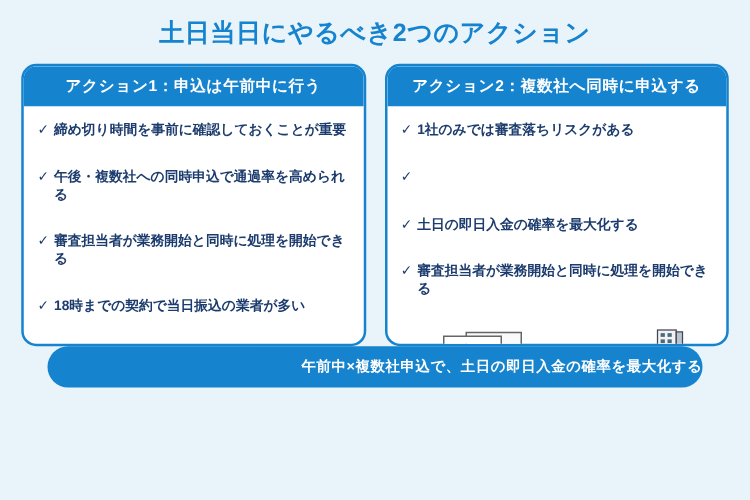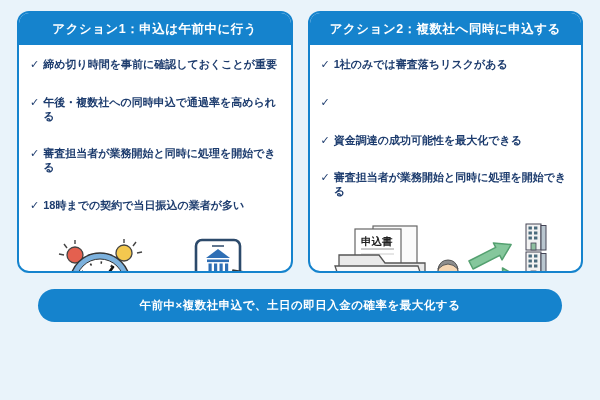--- a/index.html
+++ b/index.html
@@ -21,21 +21,21 @@
     display: flex;
     gap: 15px;
     padding: 0 17px;
     margin-top: 11px;
   }
   .card {
     flex: 1;
     background: #ffffff;
     border: 2px solid #1583cd;
     border-radius: 12px;
-    height: 262px;
+    height: 226px;
     overflow: hidden;
     display: flex;
     flex-direction: column;
   }
   .card-header {
     background: #1583cd;
     color: #ffffff;
     font-weight: bold;
     font-size: 12.5px;
     text-align: center;
@@ -63,36 +63,37 @@
     gap: 26px;
     margin-top: 0px;
   }
   .illus-row-single {
     display: flex;
     justify-content: flex-start;
     margin-top: 0px;
   }
   .banner {
     width: 524px;
-    margin: 16px auto 0;
+    margin: 0 auto 0;
     background: #1583cd;
     border-radius: 17px;
     color: #ffffff;
     font-weight: bold;
     font-size: 11.5px;
-    text-align: center;
+    text-align: right;
     padding: 9px 0;
     letter-spacing: 0.5px;
   }
 </style>
 </head>
 <body>
 
 <div class="page">
 
+  <h1 class="title">土日当日にやるべき2つのアクション</h1>
 
   <div class="cards">
 
     <section class="card">
       <header class="card-header">アクション1：申込は午前中に行う</header>
       <div class="card-body">
         <div class="item">
           <span class="check">✓</span>
           <span>締め切り時間を事前に確認しておくことが重要</span>
         </div>
@@ -163,21 +164,21 @@
       <div class="card-body">
         <div class="item">
           <span class="check">✓</span>
           <span>1社のみでは審査落ちリスクがある</span>
         </div>
         <div class="item">
           <span class="check">✓</span>
         </div>
         <div class="item">
           <span class="check">✓</span>
-          <span>資金調達の成功可能性を最大化できる</span>
+          <span>土日の即日入金の確率を最大化する</span>
         </div>
         <div class="item">
           <span class="check">✓</span>
           <span>審査担当者が業務開始と同時に処理を開始できる</span>
         </div>
 
         <div class="illus-row-single">
           <svg width="236" height="84" viewBox="0 0 236 84">
 
             <g>

